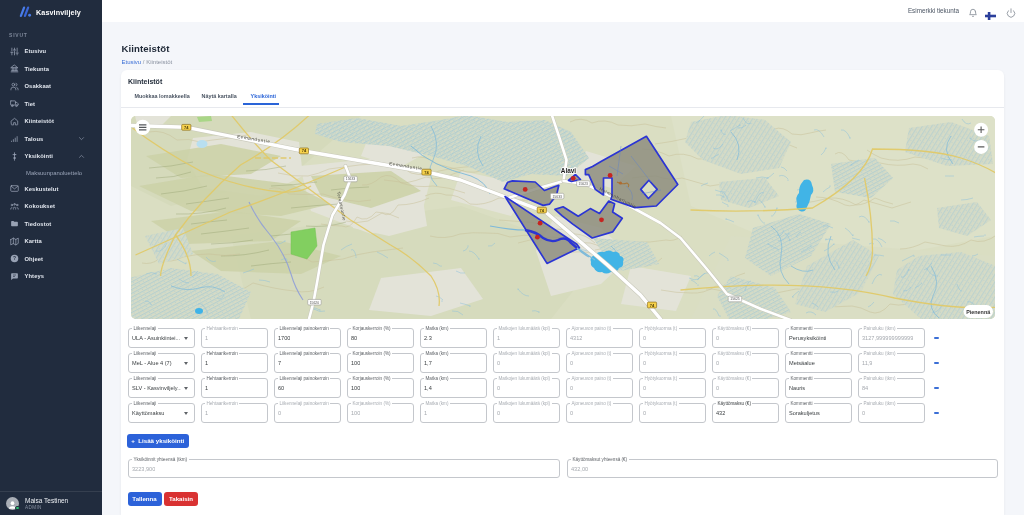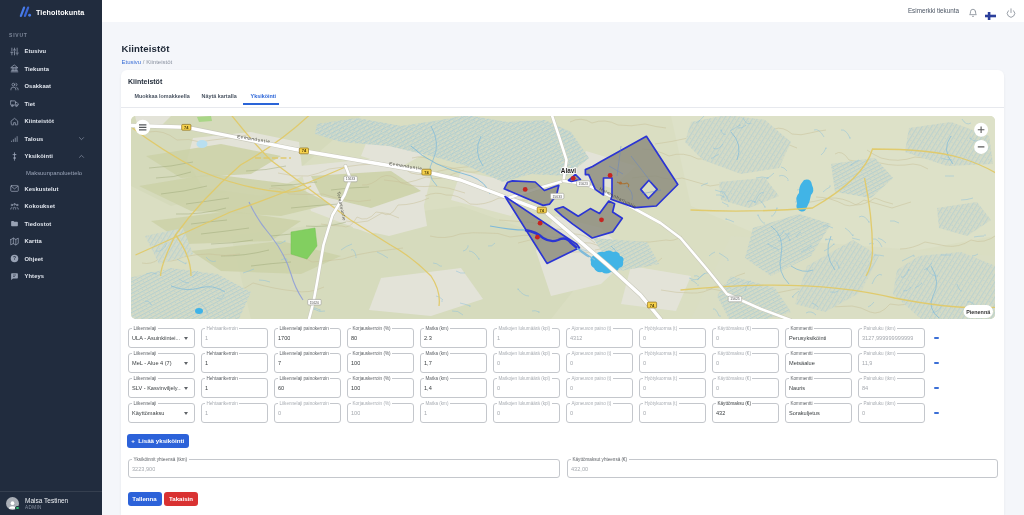--- a/index.html
+++ b/index.html
@@ -656,21 +656,21 @@
   <div class="btn back">Takaisin</div>
 </div>
 
 <div class="sidebar">
   <div class="logo">
     <svg width="15" height="15" viewBox="0 0 20 20">
       <path d="M5.2 14.5 9.4 3.5" stroke="#4a7de8" stroke-width="3" stroke-linecap="round"></path>
       <path d="M10.6 14.5 14.8 3.5" stroke="#3a66d8" stroke-width="3" stroke-linecap="round"></path>
       <circle cx="16.8" cy="13.6" r="1.9" fill="#4a7de8"></circle>
     </svg>
-    <span class="logo-tx">Tiehoitokunta</span>
+    <span class="logo-tx">Kasvinviljely</span>
   </div>
   <div class="sivut">SIVUT</div>
 <div class="nitem" style="top:42.8px">
       <span class="nic">
         <svg width="9" height="9" viewBox="0 0 24 24">
           <g fill="none" stroke="#98a2b4" stroke-width="2" stroke-linecap="round" stroke-linejoin="round">
             <path d="M5 21v-7M5 10V3M12 21v-9M12 8V3M19 21v-5M19 12V3M2 14h6M9 8h6M16 16h6"></path>
           </g>
         </svg>
       </span>

